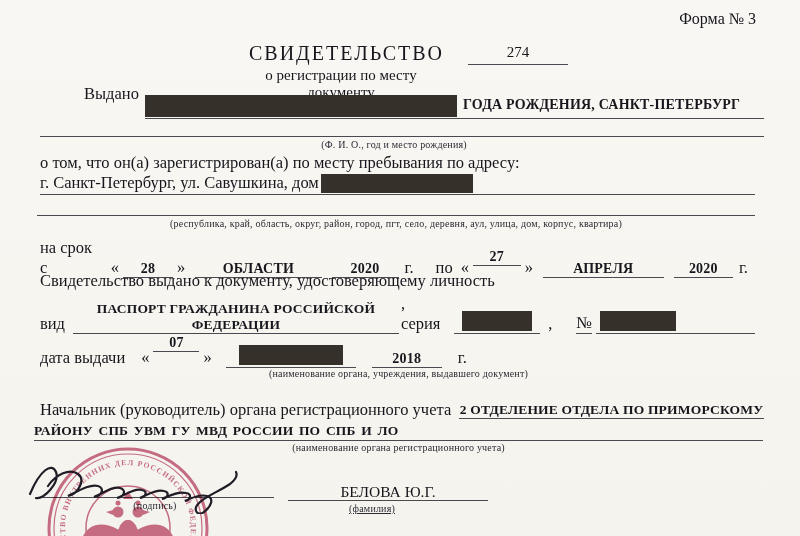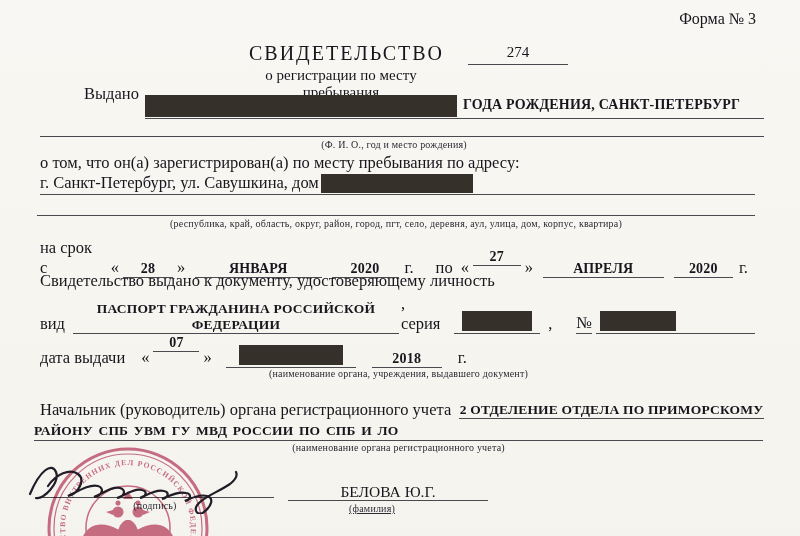--- a/index.html
+++ b/index.html
@@ -22,21 +22,21 @@
 </style>
 </head>
 <body>
 
 <div class="doc">
 
   <div class="abs" style="top:10px;right:44px;font-size:16px;">Форма № 3</div>
 
   <div class="abs" style="top:42px;left:249px;font-size:20px;letter-spacing:2px;">СВИДЕТЕЛЬСТВО</div>
   <div class="abs blank" style="top:44px;left:468px;width:100px;height:20px;font-size:15px;">274</div>
-  <div class="abs" style="top:67px;left:230px;width:222px;text-align:center;font-size:15px;">о регистрации по месту пребывания</div>
+  <div class="abs" style="top:67px;left:230px;width:222px;text-align:center;font-size:15px;">о регистрации по месту документу</div>
 
   <div class="abs txt" style="top:84px;left:84px;">Выдано</div>
   <div class="abs row uline" style="top:94px;left:145px;width:619px;height:24px;">
     <span class="redact" style="width:312px;height:22px;margin-bottom:1px;"></span>
     <span class="val" style="margin-left:6px;margin-bottom:2px;">ГОДА РОЖДЕНИЯ, САНКТ-ПЕТЕРБУРГ</span>
   </div>
 
   <div class="abs uline" style="top:120px;left:40px;width:724px;height:16px;"></div>
   <div class="abs cap" style="top:139px;left:32px;width:724px;">(Ф. И. О., год и место рождения)</div>
 
@@ -48,21 +48,21 @@
   </div>
 
   <div class="abs uline" style="top:197px;left:37px;width:718px;height:18px;"></div>
   <div class="abs cap" style="top:218px;left:37px;width:718px;">(республика, край, область, округ, район, город, пгт, село, деревня, аул, улица, дом, корпус, квартира)</div>
 
   <div class="abs row" style="top:237px;left:40px;width:708px;">
     <span class="txt">на срок с</span>
     <span class="txt" style="margin-left:10px;">«</span>
     <span class="blank val" style="width:52px;margin:0 4px;">28</span>
     <span class="txt">»</span>
-    <span class="blank val" style="width:132px;margin:0 10px;">ЯНВАРЯ</span>
+    <span class="blank val" style="width:132px;margin:0 10px;">ОБЛАСТИ</span>
     <span class="blank val" style="width:70px;margin-right:6px;">2020</span>
     <span class="txt">г.</span>
     <span class="txt" style="margin-left:22px;">по</span>
     <span class="txt" style="margin-left:8px;">«</span>
     <span class="blank val" style="width:50px;margin:12px 4px;">27</span>
     <span class="txt">»</span>
     <span class="blank val" style="width:126px;margin:0 10px;">АПРЕЛЯ</span>
     <span class="blank val" style="width:62px;margin-right:6px;">2020</span>
     <span class="txt">г.</span>
   </div>

